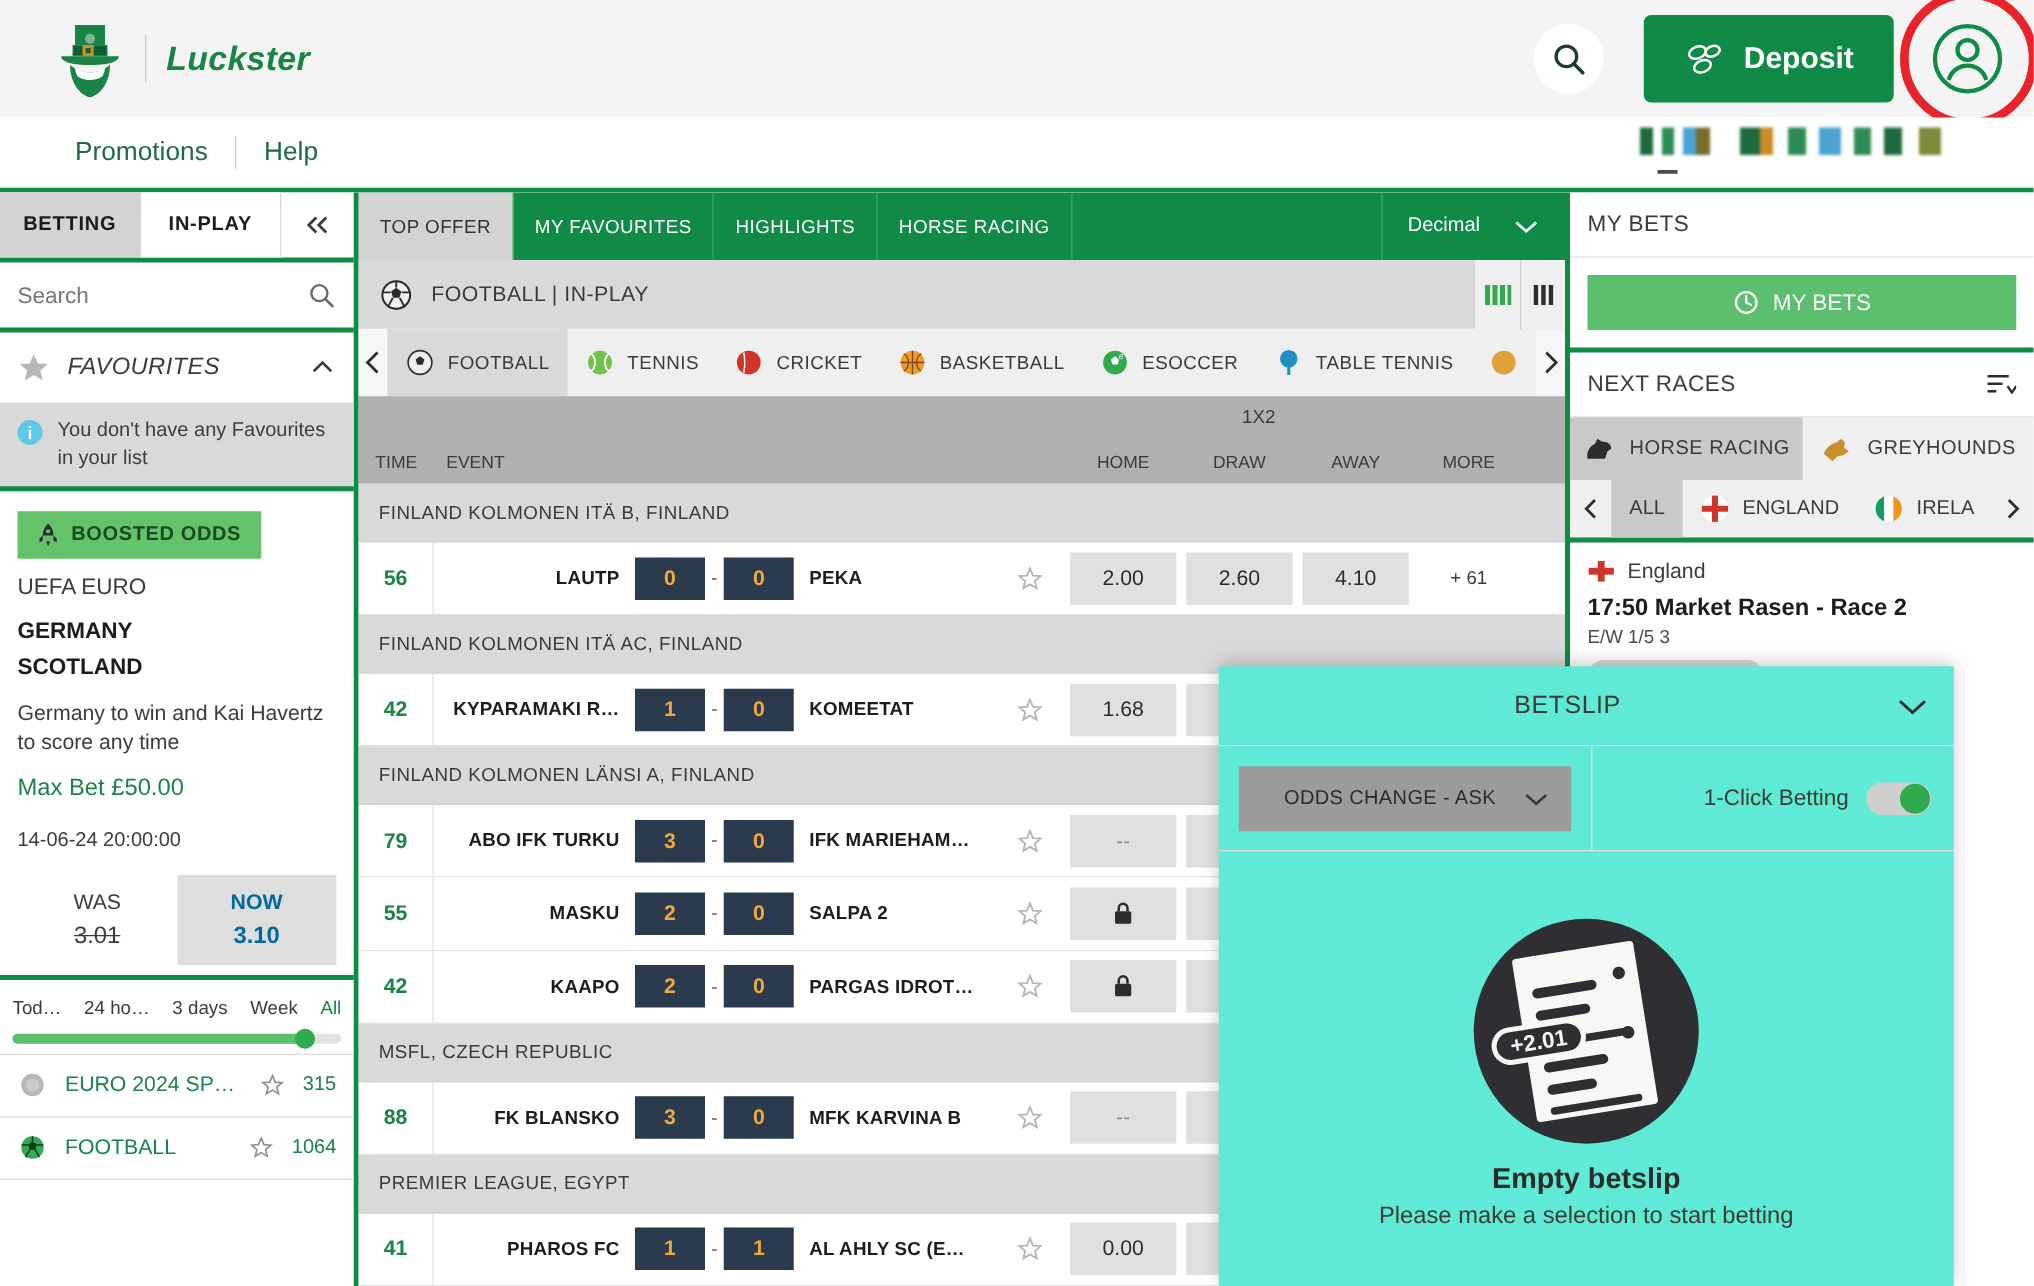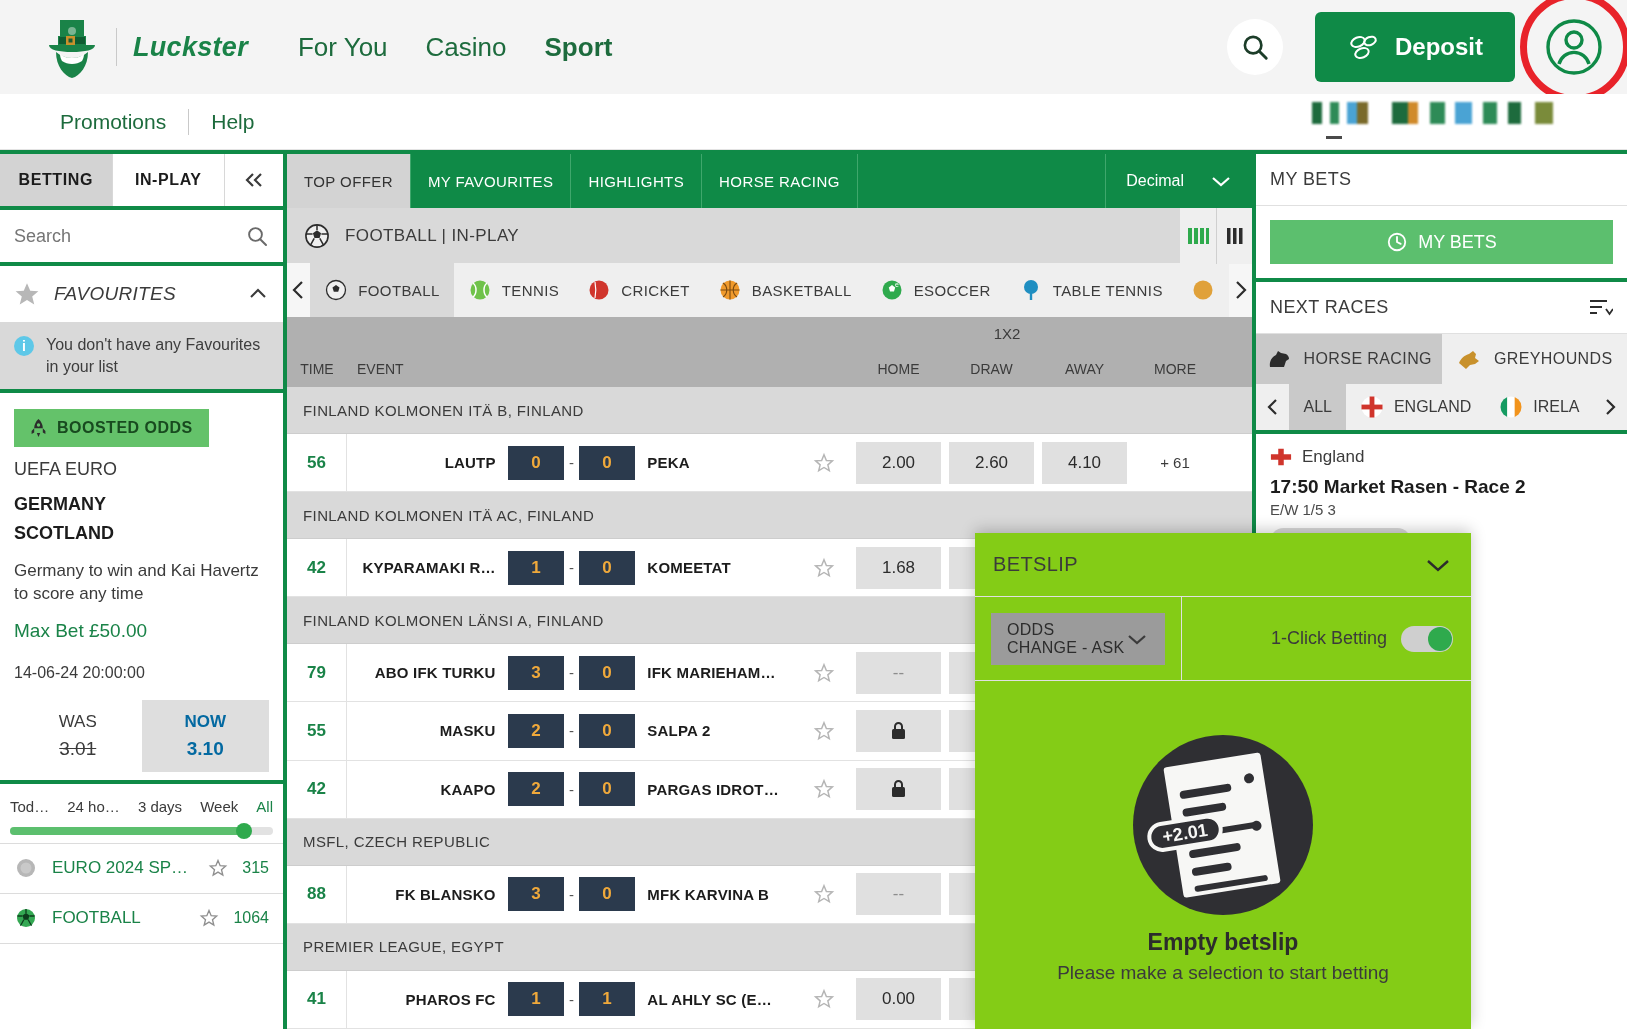--- a/index.html
+++ b/index.html
@@ -213,23 +213,23 @@
   .race-body { padding: 12px 14px; }
   .race-country { display: flex; align-items: center; gap: 10px; font-size: 17px; color: #3b3b3b; }
   .race-title { font-size: 19px; font-weight: bold; color: #1c1c1c; margin-top: 8px; }
   .race-ew { font-size: 15px; color: #4a4a4a; margin-top: 3px; }
   .race-status { margin-top: 10px; display: inline-flex; align-items: center; gap: 8px;
                  background: #d9d9d9; border-radius: 14px; padding: 5px 14px; font-size: 15px; color: #3b3b3b; }
   .dot-orange { width: 14px; height: 14px; border-radius: 50%; background: #f0a93b; }
 
   
   .betslip {
-    position: absolute; left: 975px; top: 533px; width: 496px; height: 496px;
-    background: #84cc16; box-shadow: 0 -3px 14px rgba(0,0,0,.22); z-index: 40;
-    display: flex; flex-direction: column;
+    position: absolute; left: 975px; top: 533px; width: 588px; height: 496px;
+    background: #5eead4; box-shadow: 0 -3px 14px rgba(0,0,0,.22); z-index: 40;
+    display: flex; flex-direction: column; text-align: center;
   }
   .bs-head { height: 64px; display: flex; align-items: center; padding: 0 18px;
              border-bottom: 1px solid #e0e0e0; }
   .bs-head .t { flex: 1; font-size: 20px; color: #3b3b3b; letter-spacing: .4px; }
   .bs-opts { height: 84px; display: flex; align-items: center; border-bottom: 1px solid #e0e0e0; }
   .bs-left { flex: 1; padding: 0 16px; display: flex; align-items: center; }
   .bs-select {
     flex: 1; height: 52px; background: #9b9b9b; display: flex; align-items: center;
     padding: 0 16px; font-size: 16px; color: #2c2c2c; letter-spacing: .3px; cursor: pointer;
   }
@@ -258,25 +258,20 @@
         <rect x="15" y="21" width="26" height="7" fill="#0f5c31"></rect>
         <rect x="22" y="20" width="9" height="9" fill="#c8912c"></rect>
         <rect x="24.5" y="22.5" width="4" height="4" fill="#1a5c33"></rect>
         <path d="M5 29h46c0 5-10 7-23 7S5 34 5 29z" fill="#1a8348"></path>
         <path d="M12 36c0 14 8 24 16 26 8-2 16-12 16-26-5 4-10 6-16 6s-11-2-16-6z" fill="#1a8348"></path>
         <path d="M16 38c4 3 8 4 12 4s8-1 12-4c0 3-1 5-2 7-3 2-6 3-10 3s-7-1-10-3c-1-2-2-4-2-7z" fill="#fff"></path>
         <circle cx="28" cy="15" r="4" fill="#d8e8dc" opacity=".5"></circle>
       </svg>
       <div class="logo-div"></div>
       <div class="brand">Luckster</div>
-    </div>
-    <div class="navlinks">
-      <div class="navlink">For You</div>
-      <div class="navlink">Casino</div>
-      <div class="navlink active">Sport</div>
     </div>
     <div class="spacer"></div>
     <div class="search-circle">
       <svg width="30" height="30" viewBox="0 0 24 24">
         <circle cx="10.5" cy="10.5" r="6.6" fill="none" stroke="#1c3d29" stroke-width="2.1"></circle>
         <line x1="15.4" y1="15.4" x2="21" y2="21" stroke="#1c3d29" stroke-width="2.3" stroke-linecap="round"></line>
       </svg>
     </div>
     <div class="deposit-btn">
       <svg width="34" height="28" viewBox="0 0 34 28">

